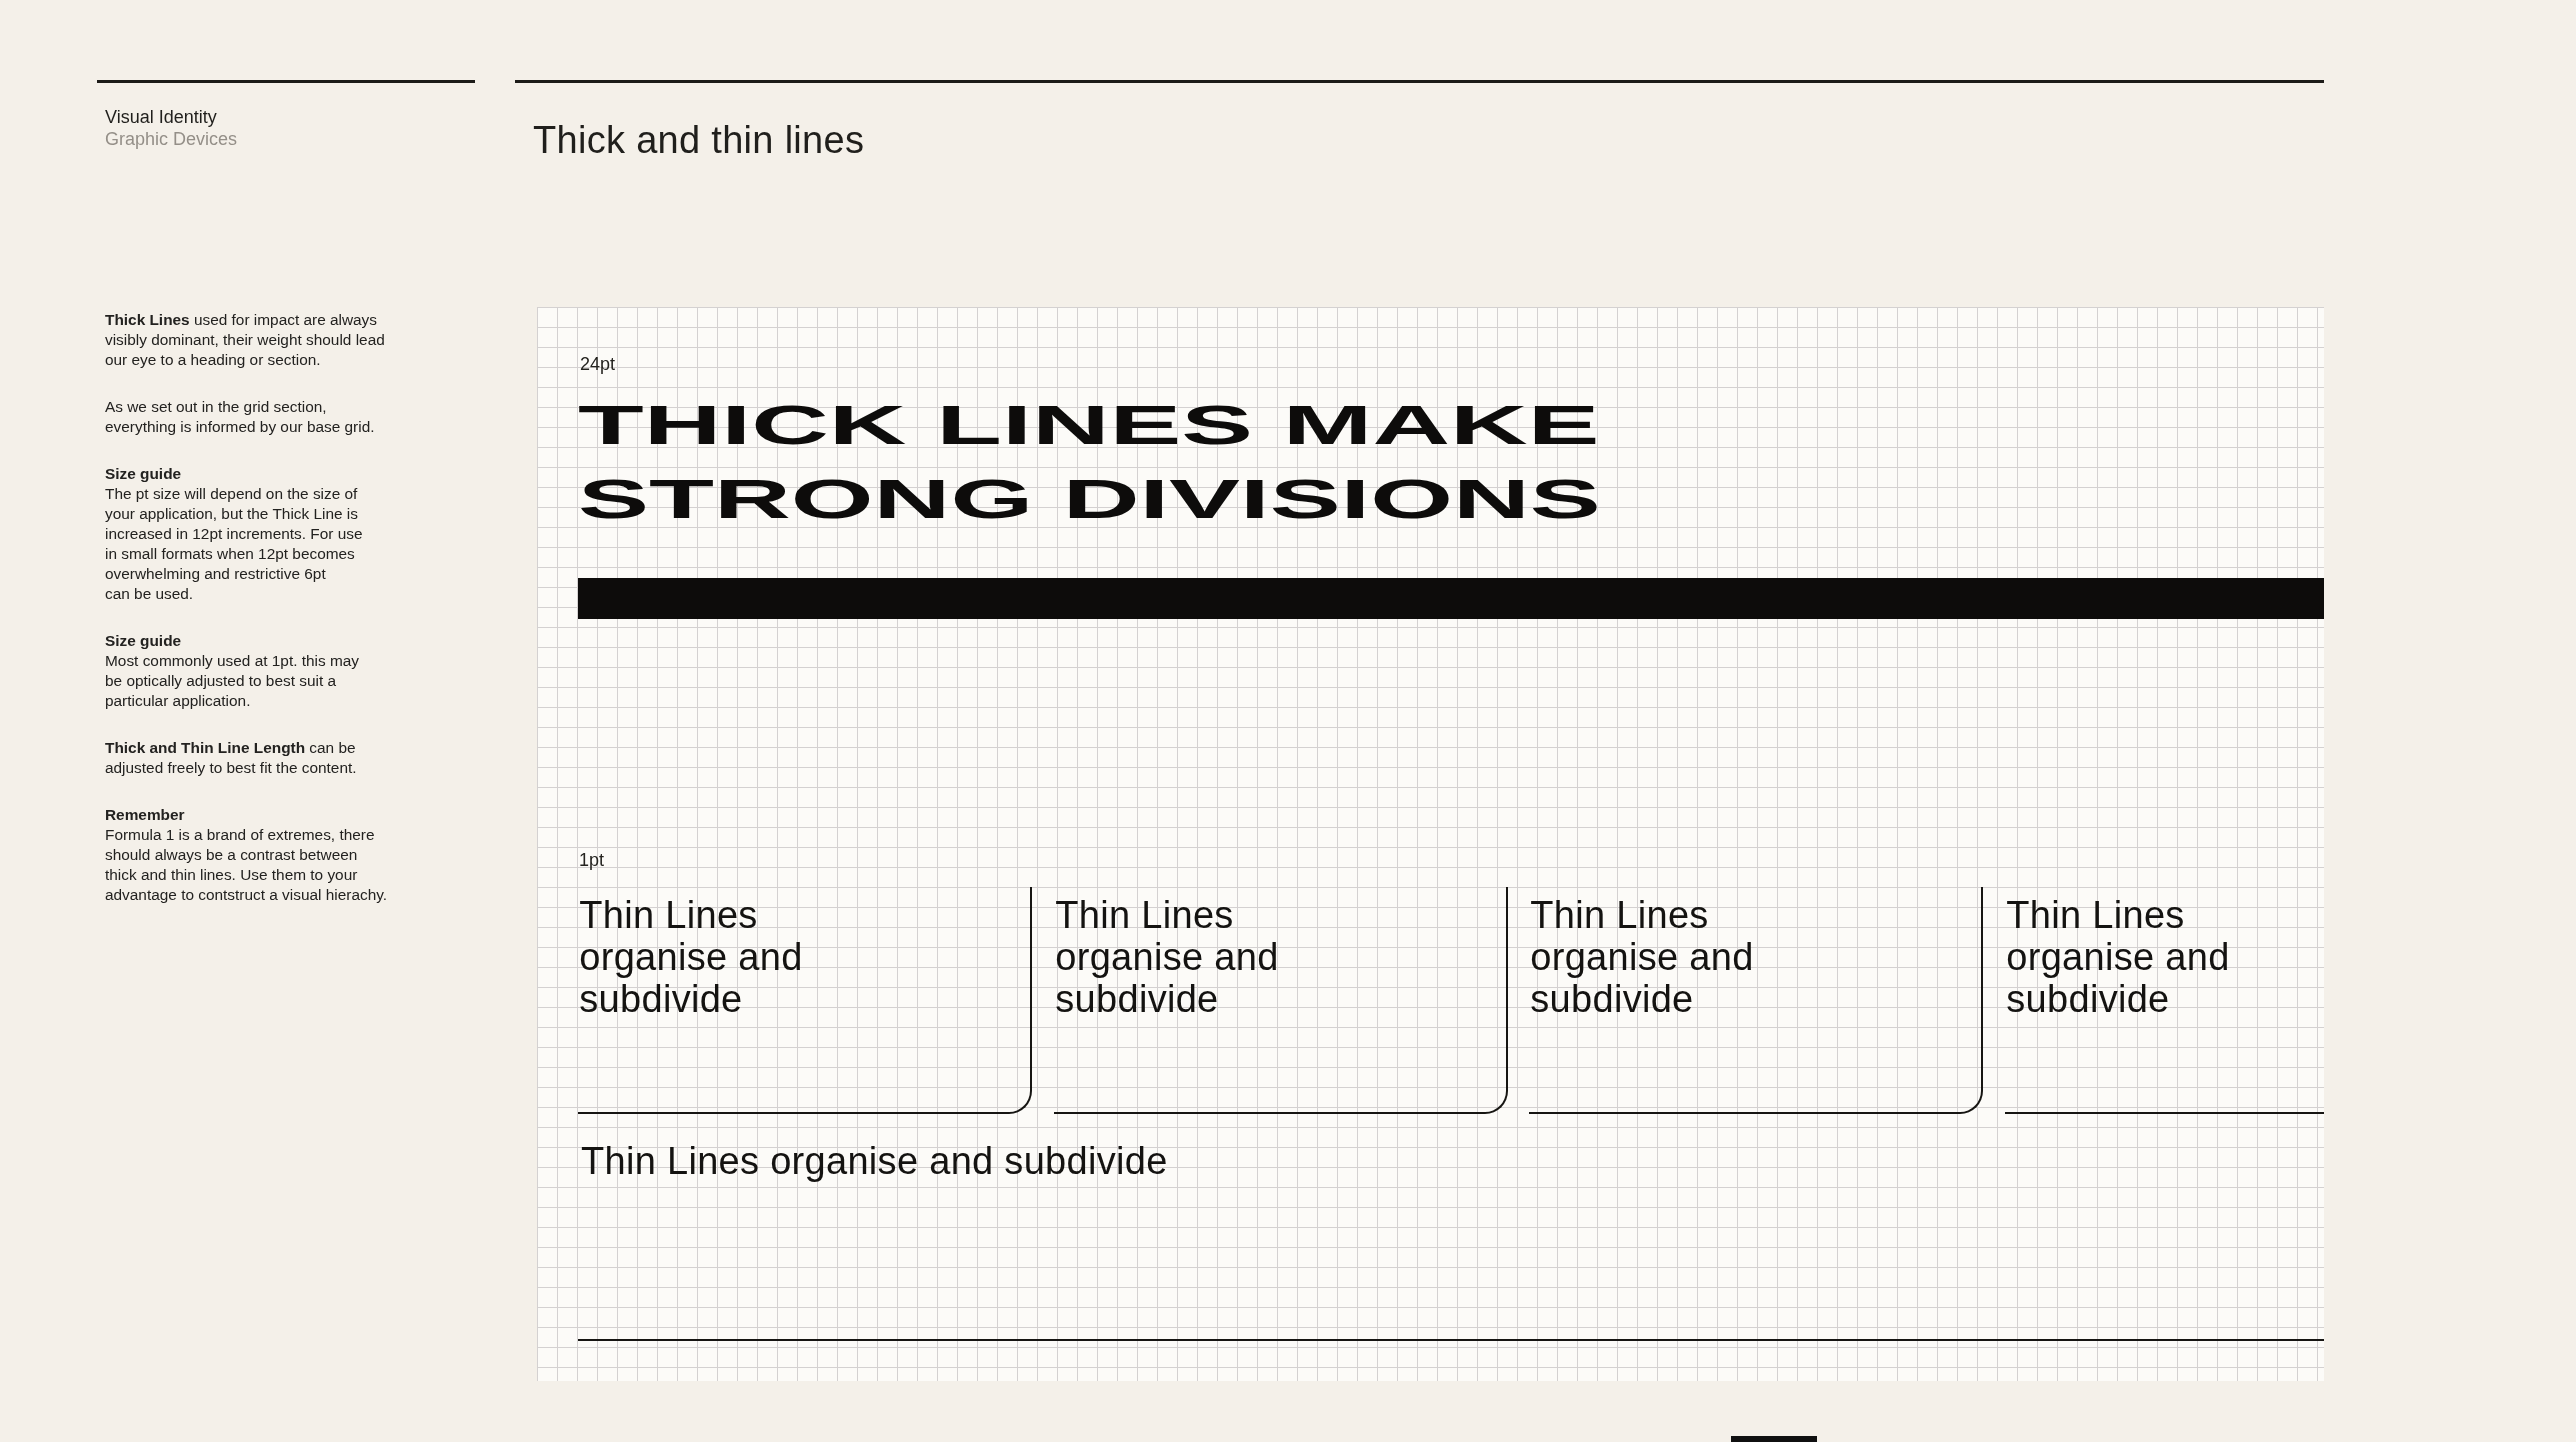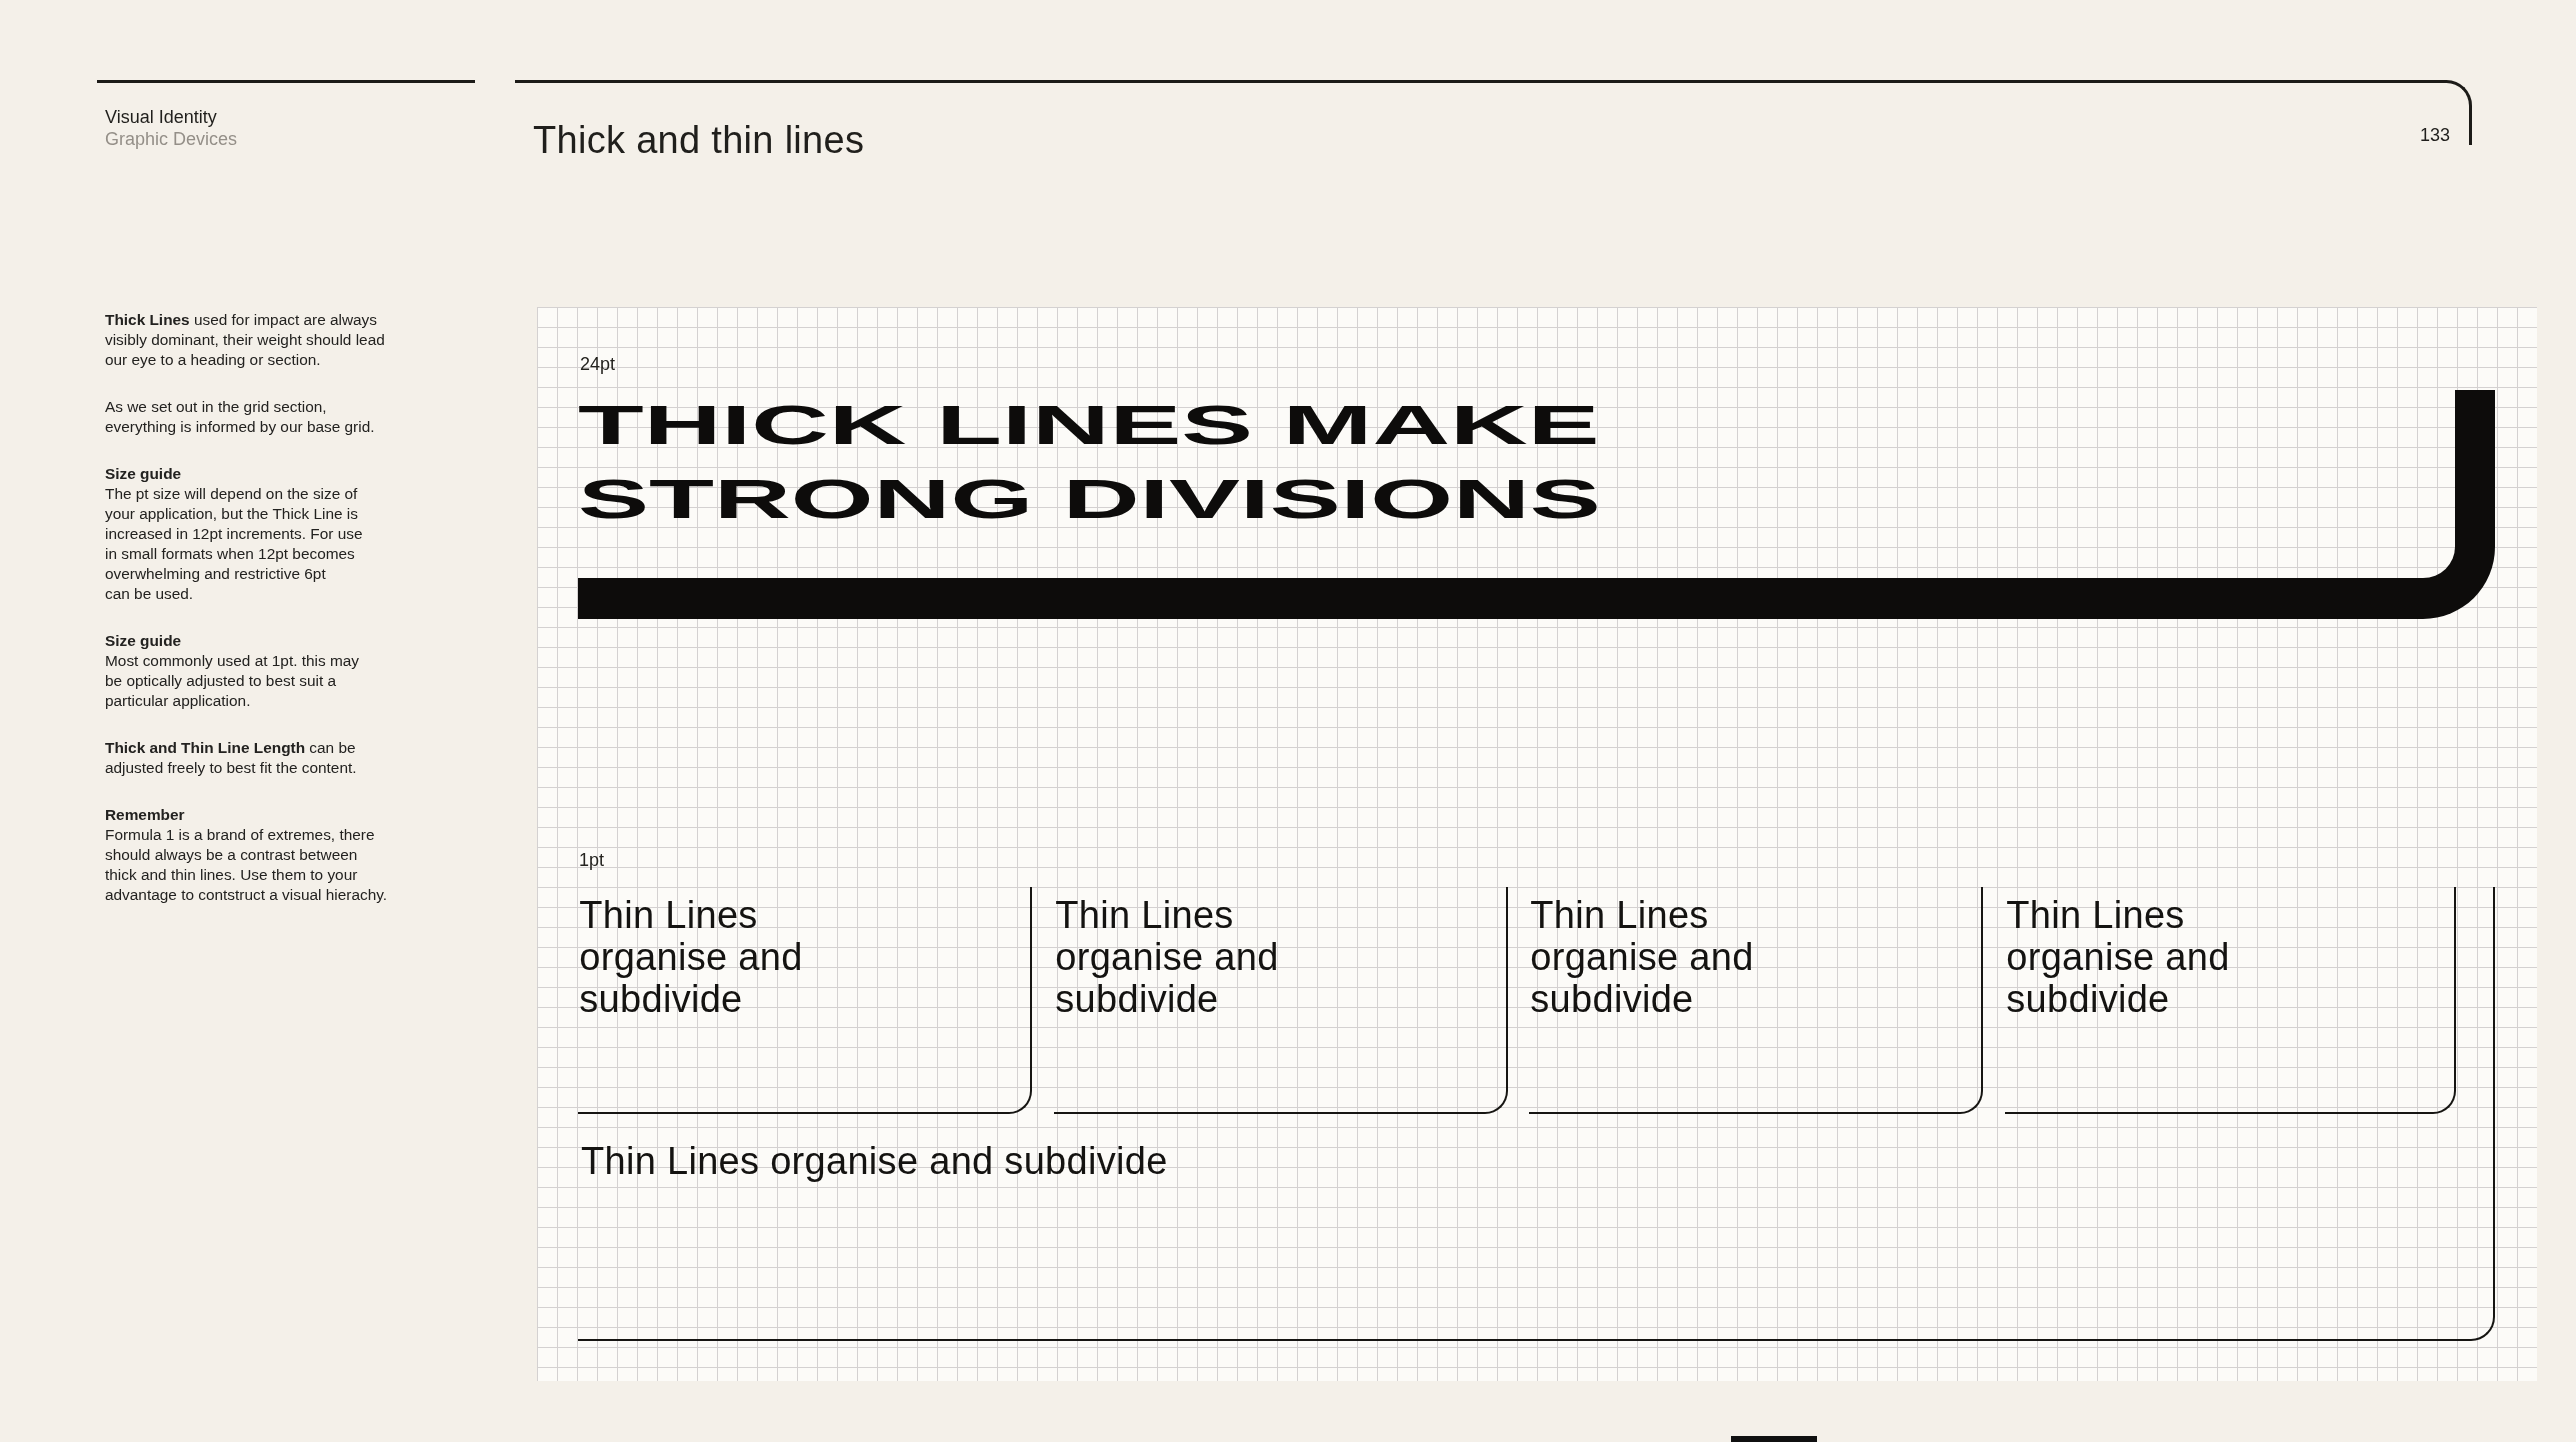--- a/index.html
+++ b/index.html
@@ -1,17 +1,17 @@
 <!DOCTYPE html>
 <html style="font-size:10.7px"><head>
 <meta charset="utf-8">
 <style>
   html,body{margin:0;padding:0;background:#f4f0e9;}
   *{box-sizing:border-box;}
-  .page{position:relative;width:2576px;height:1443px;background:#f4f0e9;overflow:hidden;
+  .page{position:relative;width:2324px;height:1443px;background:#f4f0e9;overflow:hidden;
         font-family:"Liberation Sans","DejaVu Sans",sans-serif;color:#1c1b18;}
 
   
   .sb-line{position:absolute;left:97px;top:80px;width:378px;height:3.4px;background:#1c1b18;}
   .sb-eyebrow{position:absolute;left:105px;top:106px;font-size:18px;line-height:22px;}
   .eb-dark{color:#201f1c;}
   .eb-gray{color:#948f88;}
   .sb-body{position:absolute;left:105px;top:310px;width:402px;font-size:15.4px;line-height:20px;color:#232220;}
   .para{margin:0 0 27px 0;white-space:pre-line;}
   .para .b{font-weight:700;}

